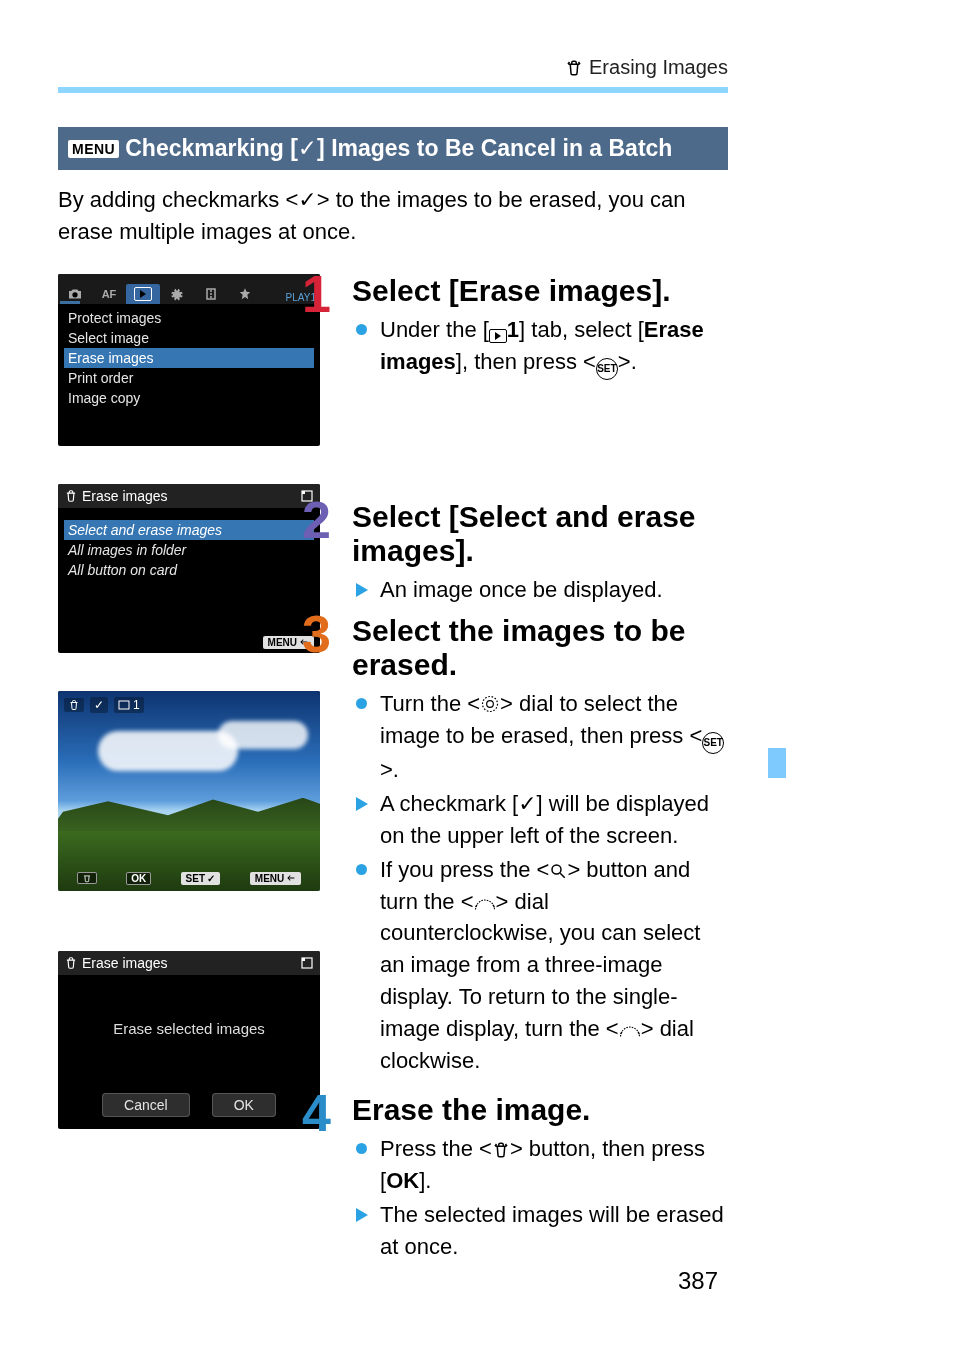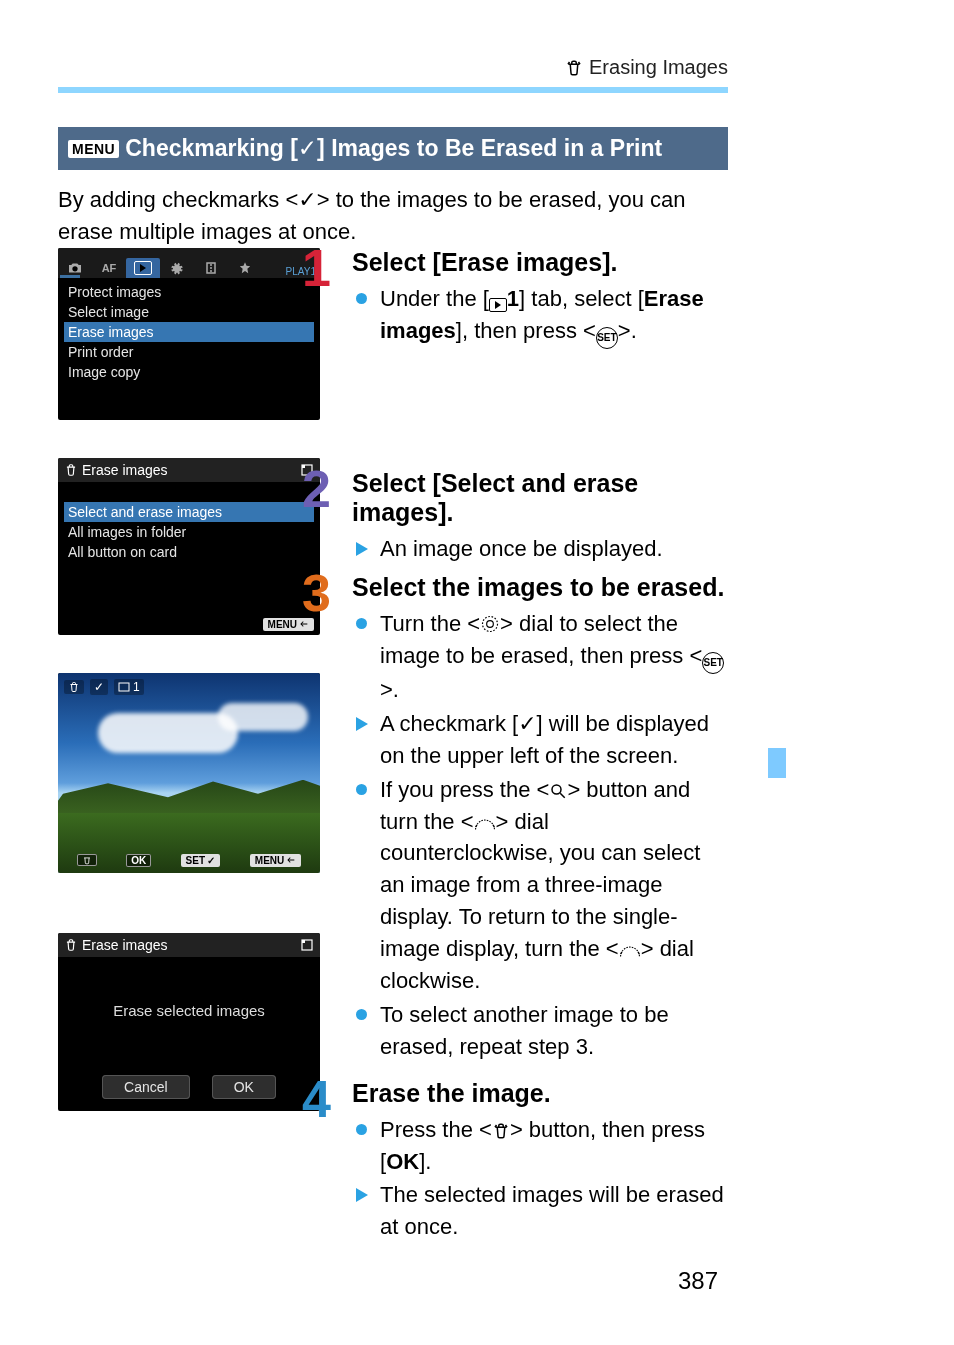--- a/index.html
+++ b/index.html
@@ -4,31 +4,31 @@
 <style>
   * { box-sizing: border-box; margin: 0; padding: 0; }
   html, body { width: 954px; height: 1345px; background: #fff; font-family: Arial, Helvetica, sans-serif; color: #000; }
   .page { position: relative; width: 786px; height: 1345px; padding: 56px 58px 40px 58px; }
   .hdr { display: flex; align-items: center; justify-content: flex-end; gap: 6px; font-size: 20px; color: #222; margin-bottom: 8px; }
   .hdr svg { flex: 0 0 auto; }
   .rule { height: 6px; background: #8ed6ff; width: 100%; margin-bottom: 34px; }
   .blue-tab { position: absolute; right: 0; top: 748px; width: 18px; height: 30px; background: #7ecaff; }
   .section-heading { background: #4e6a8a; color: #fff; font-size: 23px; font-weight: bold; padding: 8px 10px; margin-bottom: 14px; display: flex; align-items: center; gap: 6px; }
   .section-heading .menu-ico { display: inline-flex; align-items: center; justify-content: center; background: #fff; color: #000; font-weight: bold; font-size: 14px; padding: 1px 4px; border-radius: 2px; letter-spacing: 0.5px; }
-  .intro { font-size: 22px; line-height: 1.45; }
+  .intro { font-size: 22px; line-height: 1.45; margin-bottom: 26px; }
   .cols { display: flex; gap: 28px; }
   .left { width: 262px; flex: 0 0 262px; display: flex; flex-direction: column; gap: 38px; }
   .right { flex: 1; }
   .step { position: relative; padding-left: 4px; margin-bottom: 8px; }
   .step-num { position: absolute; left: -46px; top: -10px; font-size: 52px; font-weight: bold; }
   .c1 { color: #d62338; }
   .c2 { color: #6d5fb3; }
   .c3 { color: #e06c1c; }
   .c4 { color: #2a8cc9; }
-  .step-title { font-size: 25px; font-weight: bold; margin-bottom: 6px; }
+  .step-title { font-size: 30px; font-weight: bold; margin-bottom: 6px; }
   ul.plain { list-style: none; padding-left: 28px; font-size: 22px; line-height: 1.45; }
   ul.plain li { position: relative; margin-bottom: 2px; }
   .bullet-dot::before { content: ""; position: absolute; left: -24px; top: 10px; width: 11px; height: 11px; border-radius: 50%; background: #2aa2e3; }
   .bullet-tri::before { content: ""; position: absolute; left: -24px; top: 9px; width: 0; height: 0; border-top: 7px solid transparent; border-bottom: 7px solid transparent; border-left: 12px solid #2aa2e3; }
   .ico-inline { display: inline-flex; vertical-align: -3px; }
   .ico-box-play { display:inline-flex; align-items:center; justify-content:center; width:18px; height:14px; border:1.5px solid #000; border-radius:2px; }
   .ico-box-play::after { content:""; width:0; height:0; border-top:4px solid transparent; border-bottom:4px solid transparent; border-left:6px solid #000; }
   .ico-circle-txt { display:inline-flex; align-items:center; justify-content:center; width:22px; height:22px; border:1.4px solid #000; border-radius:50%; font-size:10px; font-weight:bold; }
   .ico-trash { display:inline-flex; }
   .pagenum { position: absolute; right: 68px; bottom: 50px; font-size: 24px; }
@@ -74,21 +74,21 @@
         </svg>
     </span>
     <span>Erasing Images</span>
   </div>
   <div class="rule"></div>
   <div class="blue-tab"></div>
 
   <div class="section-heading">
     <span class="menu-ico">MENU</span>
     <span>
-      <span>Checkmarking [</span><span class="inline-check">✓</span><span>] Images to Be Erased in a Print</span>
+      <span>Checkmarking [</span><span class="inline-check">✓</span><span>] Images to Be Cancel in a Batch</span>
     </span>
   </div>
 
   <p class="intro">
     <span>By adding checkmarks &lt;</span><span class="inline-check">✓</span><span>&gt; to the images to be erased, you can erase multiple images at once.</span>
   </p>
 
   <div class="cols">
     <div class="left">
 
@@ -143,21 +143,21 @@
             <svg width="14" height="14" viewBox="0 0 24 24">
                 <path fill="none" stroke="#fff" stroke-width="2" d="M5 7h14M9 7V5a2 2 0 012-2h2a2 2 0 012 2v2M7 7l1 12a2 2 0 002 2h4a2 2 0 002-2l1-12"></path>
               </svg>
             <span>Erase images</span>
           </span>
           <svg width="14" height="14">
               <rect x="2" y="2" width="10" height="10" fill="none" stroke="#fff" stroke-width="1.2"></rect>
               <rect x="2" y="2" width="3" height="3" fill="#fff"></rect>
             </svg>
         </div>
-        <div class="cam-list" style="padding-top:20px;">
+        <div class="cam-list" style="padding-top:12px;font-style:italic;">
           <div class="cam-item selected">Select and erase images</div>
           <div class="cam-item">All images in folder</div>
           <div class="cam-item">All button on card</div>
           <div style="height:42px;"></div>
         </div>
         <div class="cam2-foot">
           <span class="foot-pill">
               <span>MENU</span>
               <svg width="10" height="10" viewBox="0 0 24 24">
                 <path fill="#000" d="M20 11H7l4-4-1.4-1.4L3.2 12l6.4 6.4L11 17l-4-4h13z"></path>
@@ -270,21 +270,20 @@
                   <path d="M2 16 A12 12 0 0 1 26 16" fill="none" stroke="#000" stroke-width="1.4" stroke-dasharray="2 1.5"></path>
                   <path d="M4 10l-2 3 M24 10l2 3" stroke="#000" stroke-width="1.4"></path>
                 </svg>
               </span><span>&gt; dial counterclockwise, you can select an image from a three-image display. To return to the single-image display, turn the &lt;</span><span class="ico-inline">
                 <svg width="22" height="16" viewBox="0 0 28 18">
                   <path d="M2 16 A12 12 0 0 1 26 16" fill="none" stroke="#000" stroke-width="1.4" stroke-dasharray="2 1.5"></path>
                   <path d="M4 10l-2 3 M24 10l2 3" stroke="#000" stroke-width="1.4"></path>
                 </svg>
               </span><span>&gt; dial clockwise.</span>
           </li>
-          <li class="bullet-dot">To select another image to be erased, repeat step 3.</li>
         </ul>
       </div>
 
       <div class="step">
         <div class="step-num c4">4</div>
         <div class="step-title">Erase the image.</div>
         <ul class="plain">
           <li class="bullet-dot">
             <span>Press the &lt;</span><span class="ico-inline ico-trash">
                 <svg width="18" height="18" viewBox="0 0 24 24">

